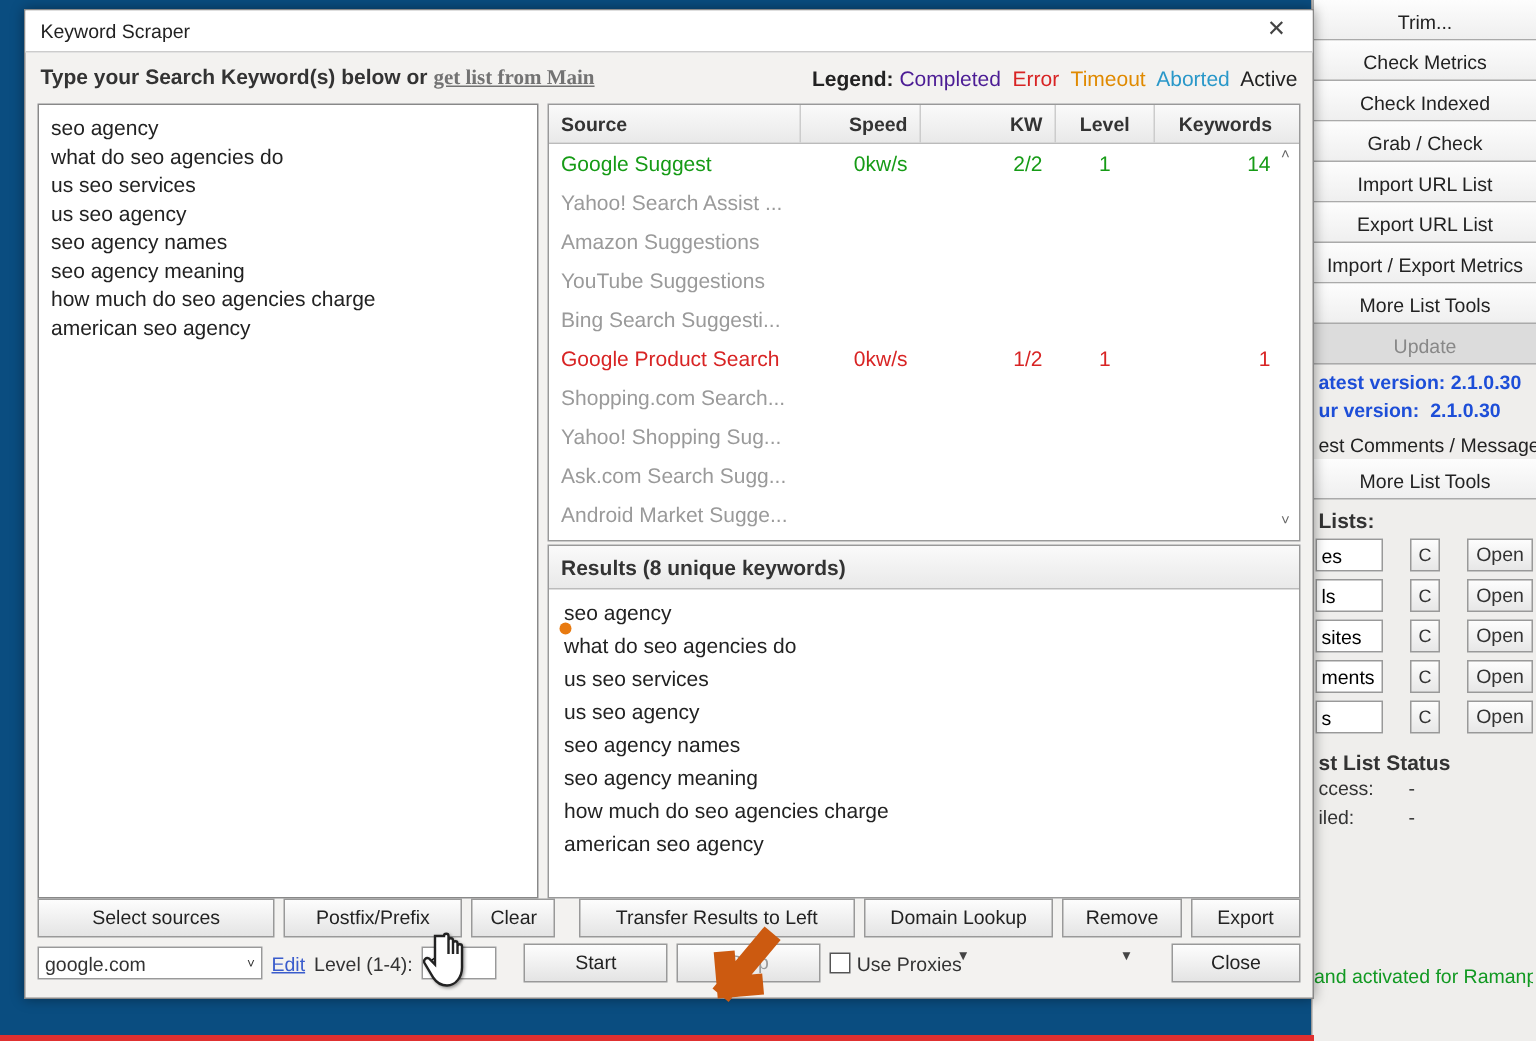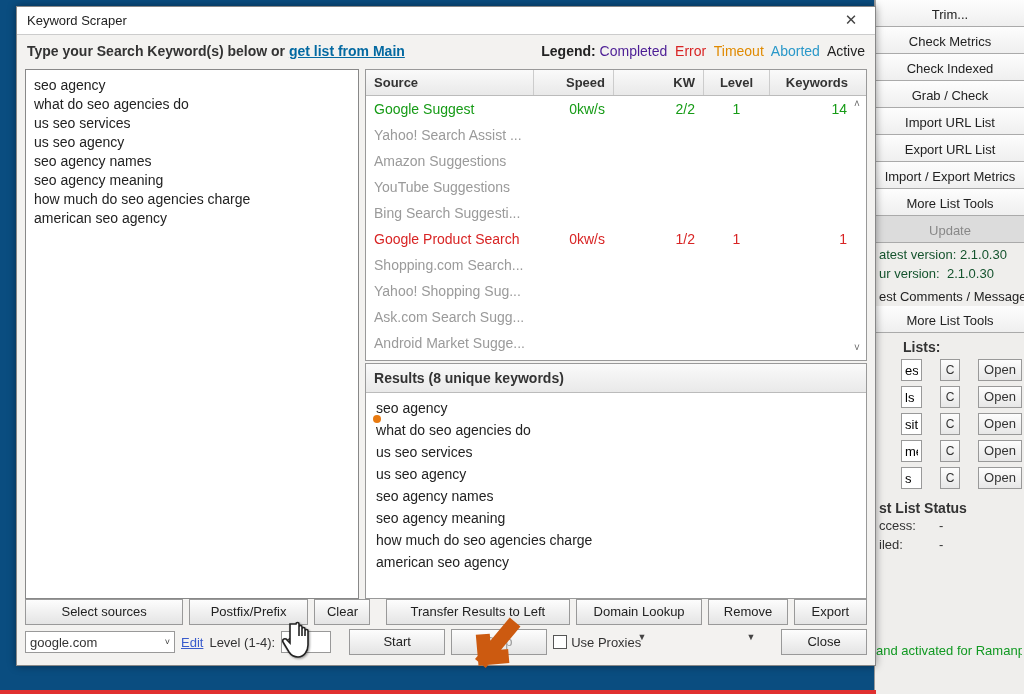--- a/index.html
+++ b/index.html
@@ -2,41 +2,41 @@
 <html><head>
 <meta charset="utf-8">
 <style>
   * { box-sizing: border-box; }
   html, body { margin:0; padding:0; font-family: "Segoe UI", Arial, sans-serif; font-size:14px; color:#333; background:#0a4d80; }
   .stage { position:relative; width:1024px; height:694px; background:#0a4d80; overflow:hidden; }
   .right-panel { position:absolute; right:0; top:0; width:150px; height:694px; background:#efeeec; border-left:1px solid #999; }
   .right-panel .rbtn { height:27px; line-height:29px; text-align:center; border:1px solid #aaa; border-right:none; border-top:none; background:linear-gradient(#fdfdfd,#efefef); font-size:13px; color:#222; cursor:pointer; }
   .right-panel .rbtn.first { border-top:none; }
   .right-panel .rbtn.update { background:#dcdcdc; color:#888; }
-  .right-panel .ver { padding:4px 4px 0 4px; font-size:13px; color:#14532d; font-weight:normal; white-space:nowrap; overflow:hidden; }
+  .right-panel .ver { padding:4px 4px 0 4px; font-size:13px; color:#1d4ed8; font-weight:bold; white-space:nowrap; overflow:hidden; }
   .right-panel .section-label { padding:8px 4px 2px 4px; font-size:13px; color:#222; font-weight:500; white-space:nowrap; overflow:hidden; }
-  .lists-block { padding:0 2px;margin-left:24px; }
+  .lists-block { padding:0 2px; }
   .lists-heading { padding:6px 2px 4px 2px; font-weight:bold; }
   .list-row { display:flex; height:25px; margin-bottom:2px;gap:16px; }
   .list-input { flex:1; min-width:0; height:22px; border:1px solid #999; background:#fff; font-size:13px; padding:0 3px; }
   .mini-btn { width:20px; height:22px; border:1px solid #999; background:linear-gradient(#fdfdfd,#e7e7e7); margin-left:2px; font-size:12px; text-align:center; line-height:20px; cursor:pointer; }
   .open-btn { width:44px; height:22px; border:1px solid #999; background:linear-gradient(#fdfdfd,#e7e7e7); margin-left:2px; font-size:13px; text-align:center; line-height:20px; cursor:pointer; }
   .status-block { padding:6px 4px; }
   .status-block .srow { display:flex; font-size:13px; padding:2px 0; }
   .status-block .srow .sl { width:60px; white-space:nowrap; overflow:hidden; }
   .license { position:absolute; bottom:36px; right:2px; width:146px; font-size:13px; color:#119922; overflow:hidden; white-space:nowrap; }
   
   .dialog { position:absolute; left:16px; top:6px; width:860px; height:660px; background:#f3f2f0; border:1px solid #888; box-shadow:0 0 8px rgba(0,0,0,0.4); }
   .titlebar { height:28px; background:#fff; border-bottom:1px solid #ccc; display:flex; align-items:center; padding:0 4px 0 10px; }
   .titlebar .ttl { flex:1; font-size:13px; color:#222; }
   .titlebar .closex { width:40px; height:24px; text-align:center; line-height:22px; font-size:15px; color:#444; cursor:pointer; }
   
   .headerline { display:flex; align-items:center; padding:8px 10px 6px 10px; }
   .headerline .prompt { font-weight:bold; font-size:14px; }
-  .headerline .prompt a { color:#0369a1; text-decoration:underline; cursor:pointer; }
+  .headerline .prompt a { color:#737373; text-decoration:underline; cursor:pointer;font-family:Liberation Serif, serif; }
   .legend { margin-left:auto; font-size:14px; }
   .legend b { font-weight:bold; color:#222; }
   .lg-completed { color:#4c1d95; }
   .lg-error { color:#d82424; }
   .lg-timeout { color:#e08a00; }
   .lg-aborted { color:#2a98c9; }
   .lg-active { color:#222; }
   
   .body { position:absolute; left:8px; right:8px; top:62px; bottom:66px; display:flex; gap:6px; }
   .body-left { width:350px; display:flex; flex-direction:column; }

